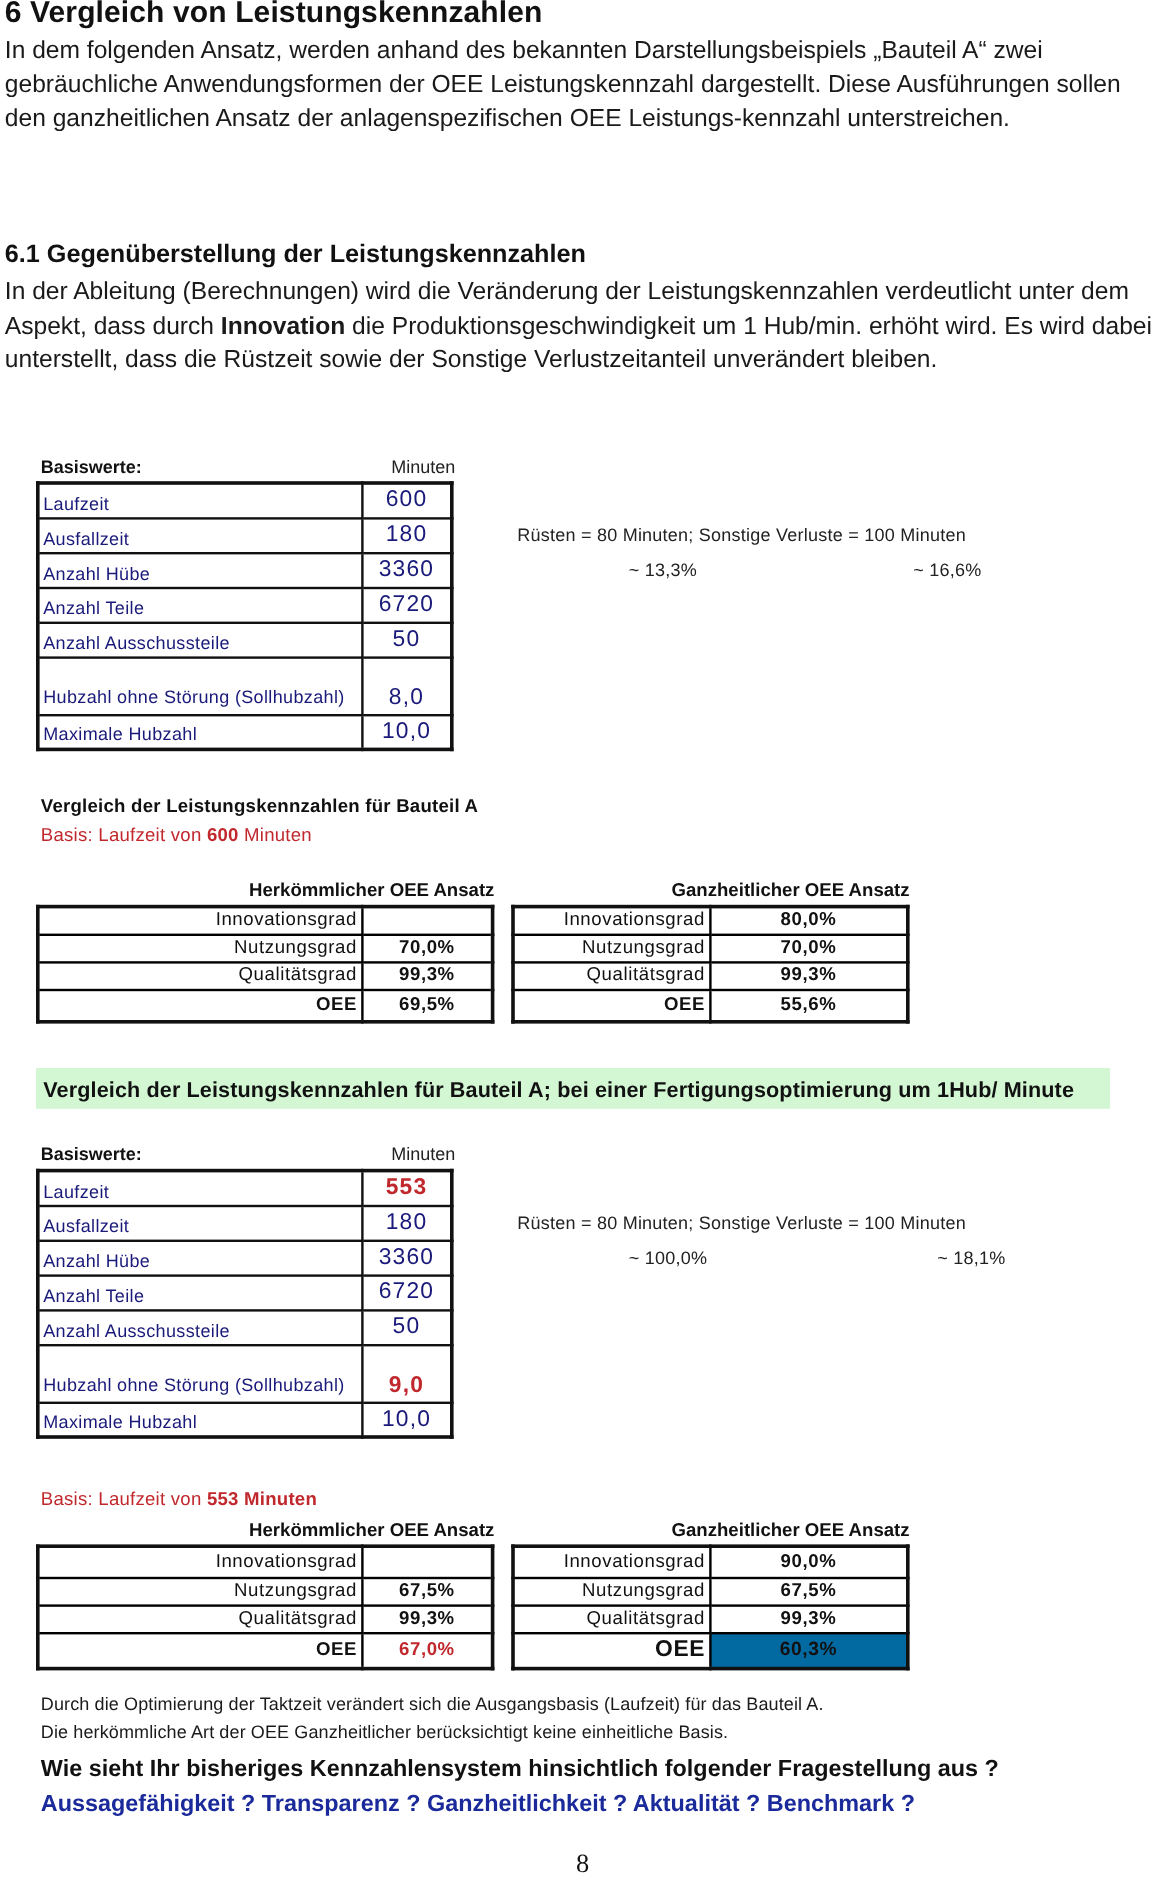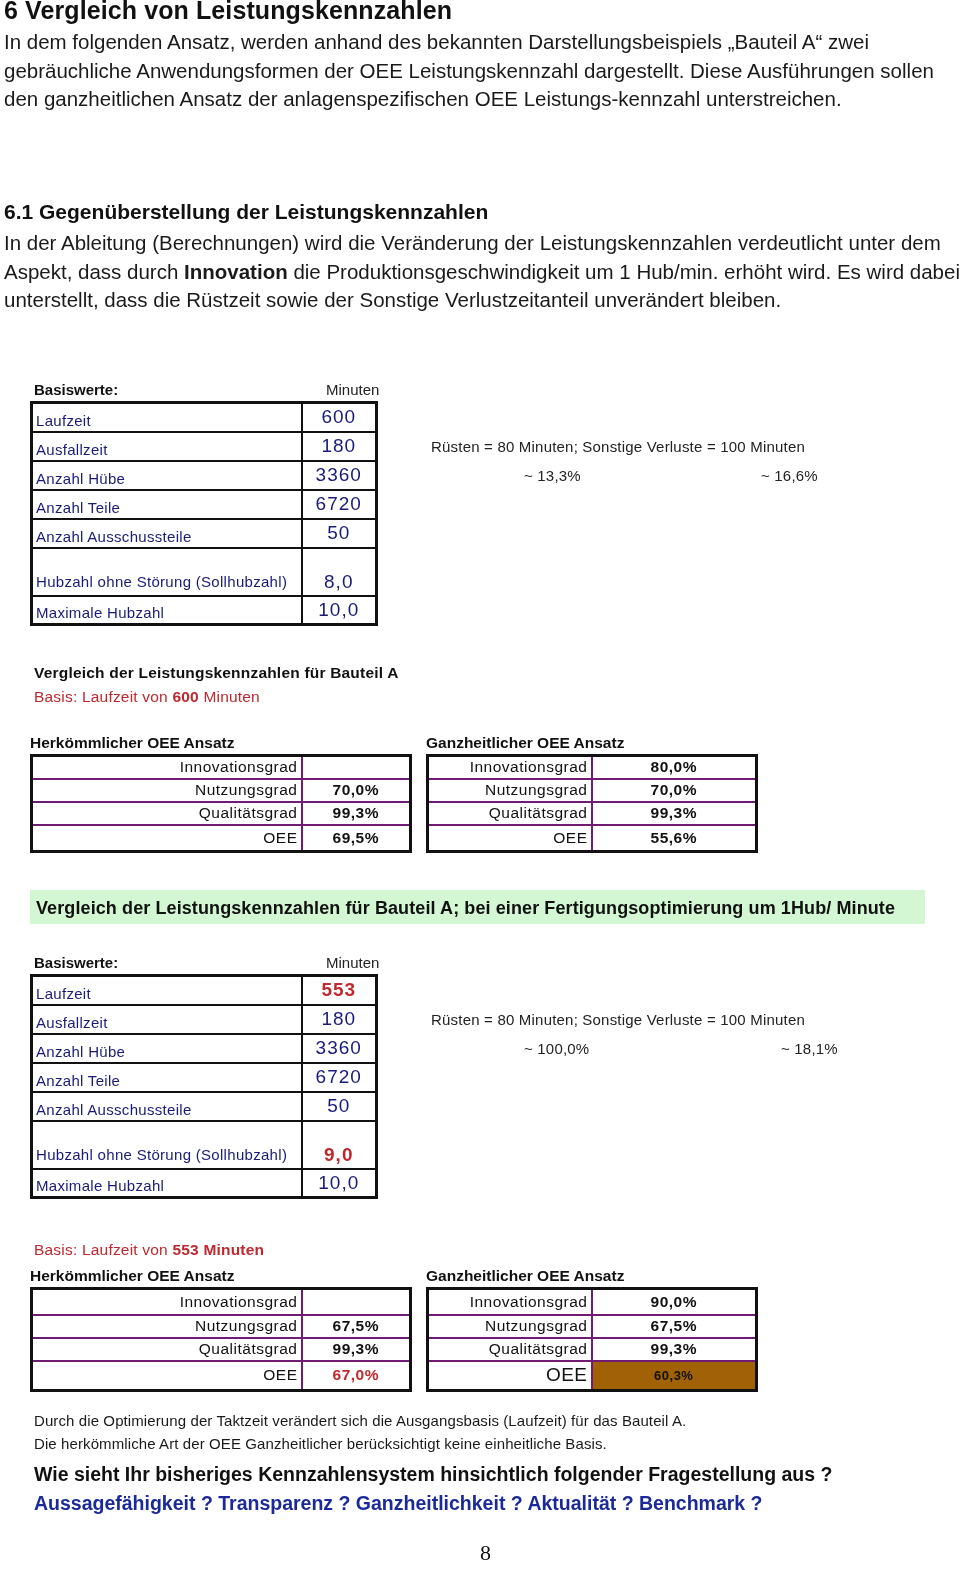--- a/index.html
+++ b/index.html
@@ -28,31 +28,31 @@
   table.bw td.val.red { color: #c0282d; font-weight: bold; }
   table.bw tr.tall td { height: 48px; line-height: 22px; }
   table.bw tr.tall td.val { vertical-align: bottom; padding-bottom: 2px; }
 
   .note { font-size: 15px; color: #222; letter-spacing: 0.2px; }
 
   .sec-title { font-size: 15.5px; font-weight: bold; color: #111; letter-spacing: 0.2px; }
   .basis { font-size: 15.5px; color: #c0282d; letter-spacing: 0.2px; }
   .basis b { font-weight: bold; }
 
-  .oee-head { font-size: 15.5px; font-weight: bold; color: #111; text-align: left; }
+  .oee-head { font-size: 15.5px; font-weight: bold; color: #111; text-align: right; }
   table.oee {
     position: absolute; border-collapse: collapse; border: 3px solid #111;
   }
-  table.oee td { border: 2px solid #701a75; font-size: 15.5px; height: 23px; padding: 0 3px; letter-spacing: 0.5px; }
+  table.oee td { border: 2px solid #000000; font-size: 15.5px; height: 23px; padding: 0 3px; letter-spacing: 0.5px; }
   table.oee td.lbl { text-align: right; color: #111; }
-  table.oee td.lbl.bold { font-weight: normal; }
+  table.oee td.lbl.bold { font-weight: bold; }
   table.oee td.val { text-align: center; font-weight: bold; color: #111; }
   table.oee td.val.red { color: #c0282d; }
   table.oee tr.last td { height: 27px; }
-  table.oee td.val.green { background: #a16207; font-size: 13px; margin-top: 32px; }
+  table.oee td.val.green { background: #0369a1; font-size: 16px; margin-top: 32px; }
   table.oee td.lbl.big { font-size: 19px; }
 
   .green-bar { left: 30px; top: 890px; width: 895px; height: 34px; background: #d3f6d3; }
   .green-text { left: 36px; top: 898px; font-size: 18px; font-weight: bold; color: #111; letter-spacing: 0.1px; }
 
   .foot { left: 34px; font-size: 15px; color: #1a1a1a; letter-spacing: 0.1px; }
   .question { left: 34px; top: 1463px; font-size: 19.5px; font-weight: bold; color: #111; }
   .keywords { left: 34px; top: 1492px; font-size: 19.5px; font-weight: bold; color: #1a2a9a; }
   .page-num { left: 480px; top: 1540px; font-family: "Liberation Serif", serif; font-size: 22px; color: #111; }
 </style>

